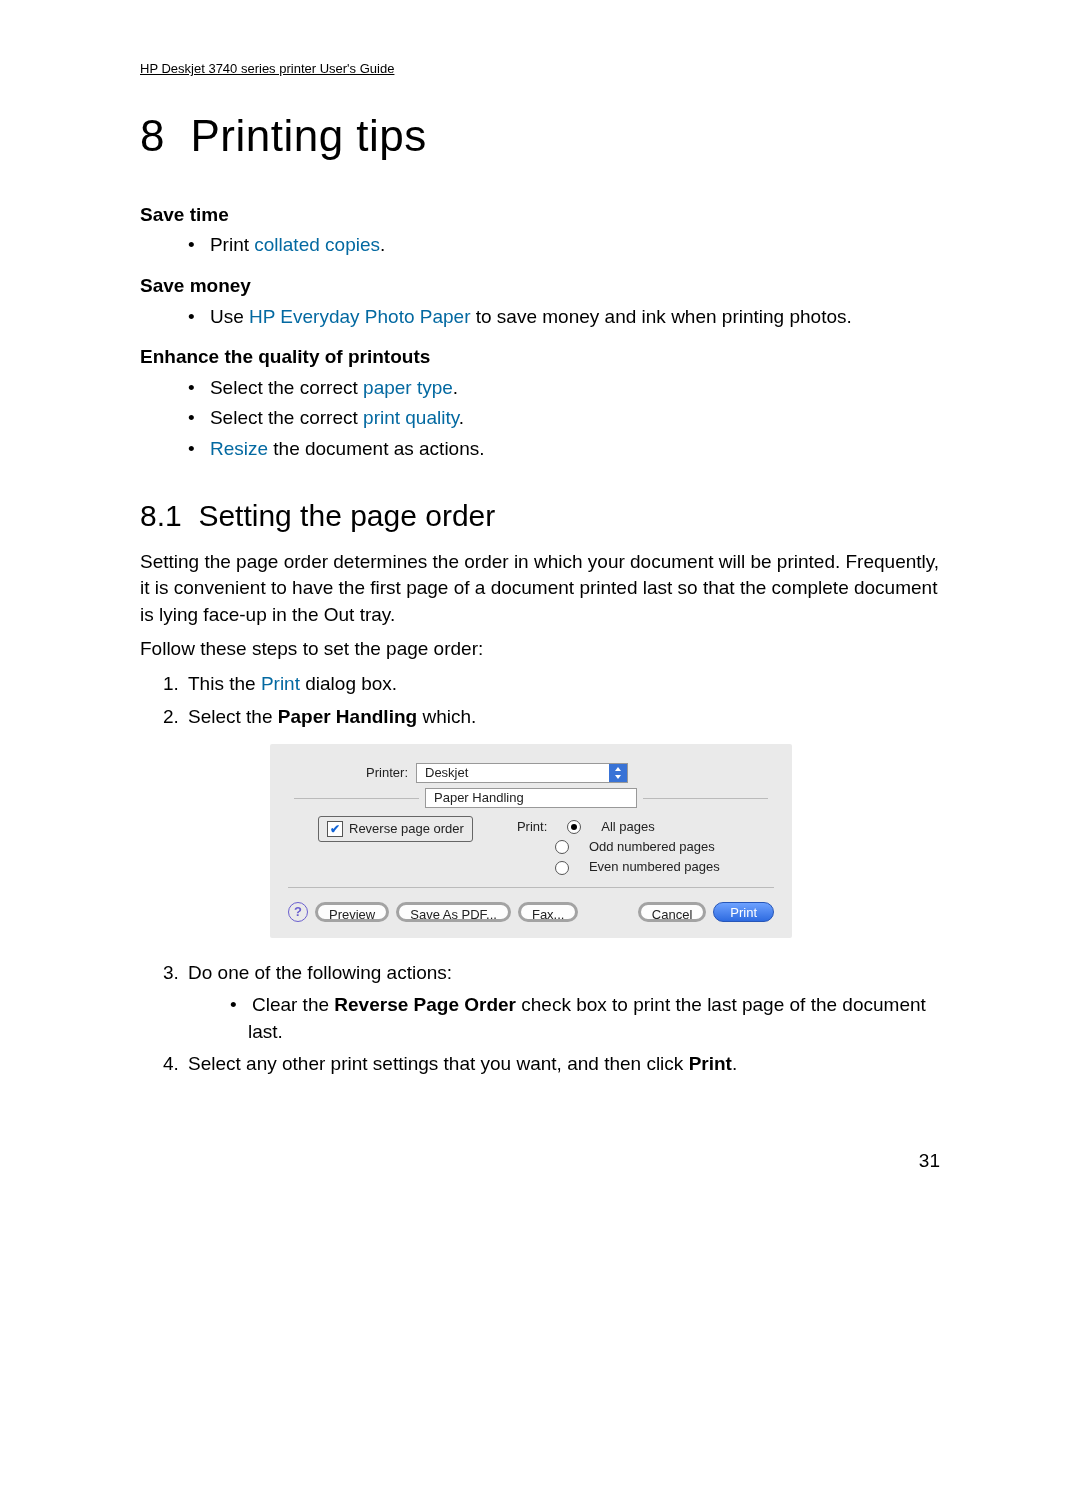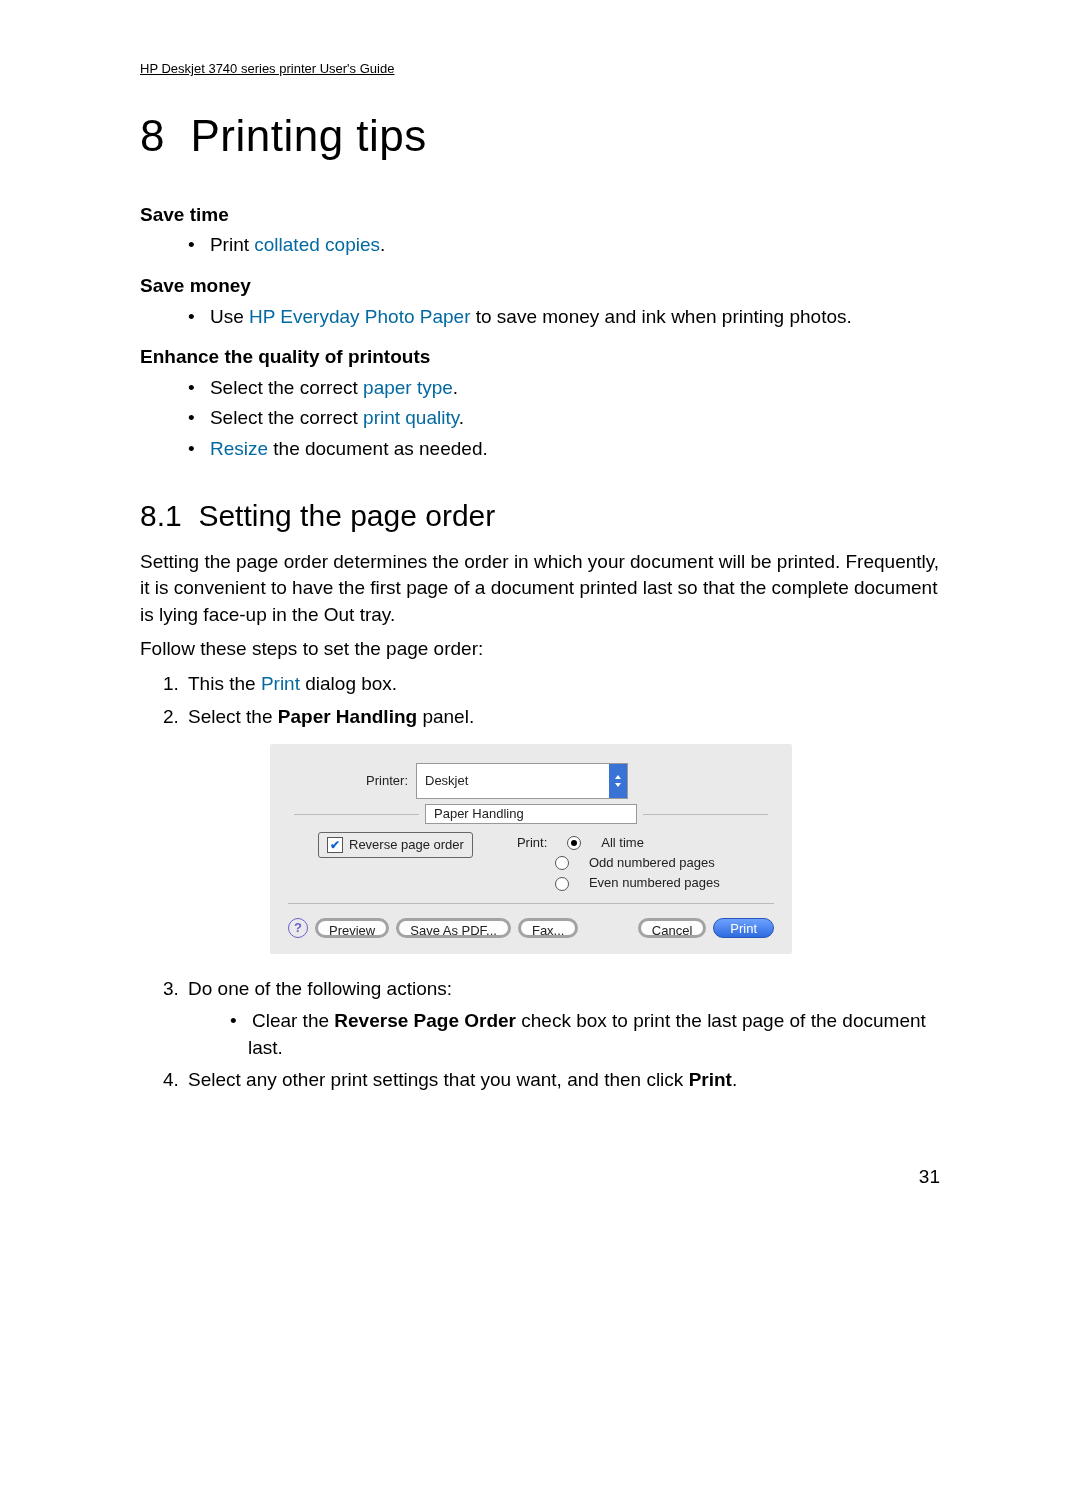--- a/index.html
+++ b/index.html
@@ -102,21 +102,21 @@
     text-align: right;
     padding-right: 8px;
   }
   .dropdown {
     flex: 0 0 212px;
     display: flex;
     align-items: center;
     justify-content: space-between;
     background: #fff;
     border: 1px solid #999;
-    height: 36px;
+    height: 20px;
     padding: 0 0 0 8px;
     box-sizing: border-box;
   }
   .dropdown .dd-arrow {
     width: 18px;
     height: 100%;
     background: #3973d6;
     display: flex;
     align-items: center;
     justify-content: center;
@@ -261,37 +261,37 @@
 
 <div class="subhead">Enhance the quality of printouts</div>
 <ul class="bullets">
   <li>
     <span>Select the correct </span><span class="link">paper type</span><span>.</span>
   </li>
   <li>
     <span>Select the correct </span><span class="link">print quality</span><span>.</span>
   </li>
   <li>
-    <span></span><span class="link">Resize</span><span> the document as needed.</span>
+    <span></span><span class="link">Resize</span><span> the document as actions.</span>
   </li>
 </ul>
 
 <h2 class="section">
   <span>8.1</span>&nbsp;&nbsp;<span>Setting the page order</span>
 </h2>
 
 <p class="body">Setting the page order determines the order in which your document will be printed. Frequently, it is convenient to have the first page of a document printed last so that the complete document is lying face-up in the Out tray.</p>
 <p class="body">Follow these steps to set the page order:</p>
 
 <ol class="steps">
   <li>
     <span>This the </span><span class="link">Print</span><span> dialog box.</span>
   </li>
   <li>
-    <span>Select the </span><span class="bold">Paper Handling</span><span> panel.</span>
+    <span>Select the </span><span class="bold">Paper Handling</span><span> which.</span>
 
     
     <div class="dialog">
       <div class="dlg-row">
         <div class="dlg-label">Printer:</div>
         <div class="dropdown">
           <span>Deskjet</span>
           <span class="dd-arrow">
             <svg width="8" height="12" viewBox="0 0 8 12">
                 <path d="M4 0 L7 4 H1 Z M4 12 L1 8 H7 Z" fill="#fff"></path>
@@ -315,21 +315,21 @@
 
       <div class="options">
         <div class="reverse-box">
           <div class="check">✔</div>
           <span>Reverse page order</span>
         </div>
         <div class="print-opts">
           <div class="opt">
             <span class="lbl">Print:</span>
             <span class="radio sel"></span>
-            <span class="lbl">All time</span>
+            <span class="lbl">All pages</span>
           </div>
           <div class="opt" style="margin-left:38px;">
             <span class="radio"></span>
             <span class="lbl">Odd numbered pages</span>
           </div>
           <div class="opt" style="margin-left:38px;">
             <span class="radio"></span>
             <span class="lbl">Even numbered pages</span>
           </div>
         </div>

